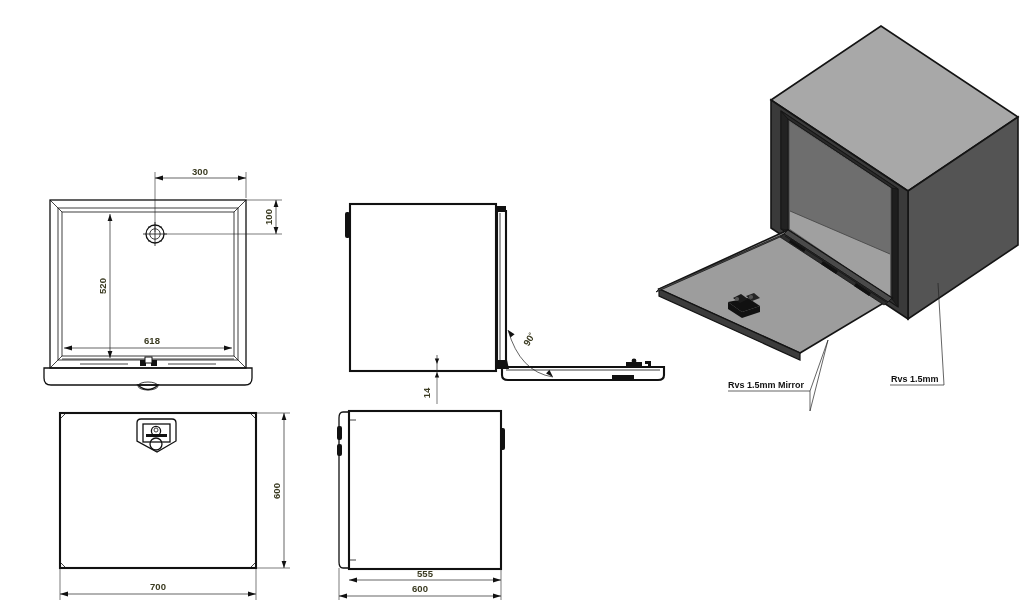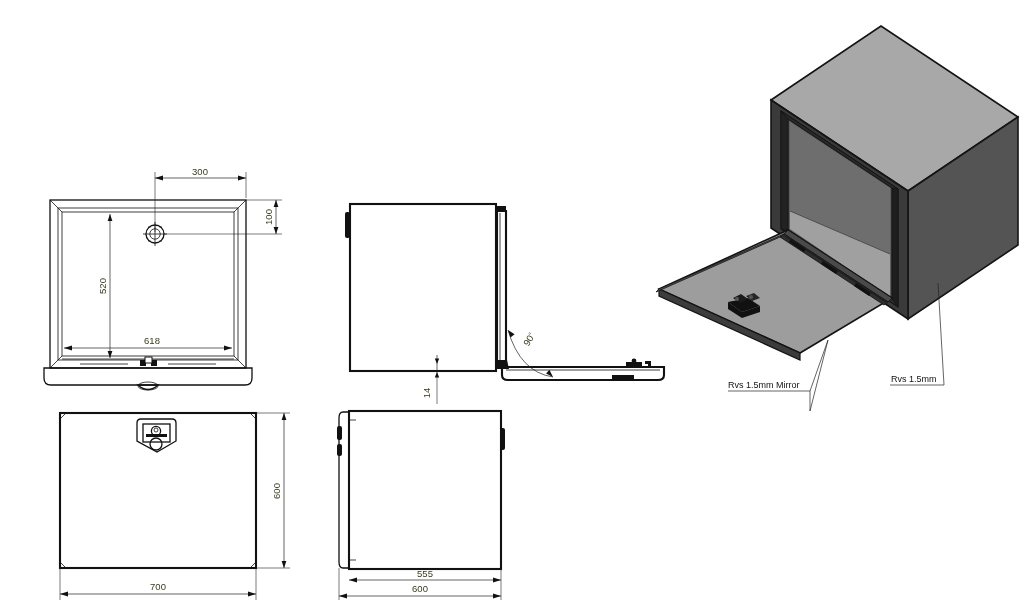--- a/index.html
+++ b/index.html
@@ -10,20 +10,21 @@
   }
   body {
     font-family: "Liberation Sans", sans-serif;
   }
   #sheet {
     position: relative;
     width: 1027px;
     height: 613px;
     background: #ffffff;
     overflow: hidden;
+    font-weight: bold;
   }
   #sheet svg {
     position: absolute;
     top: 0;
     left: 0;
     width: 1027px;
     height: 613px;
   }
   text {
     font-family: "Liberation Sans", sans-serif;

